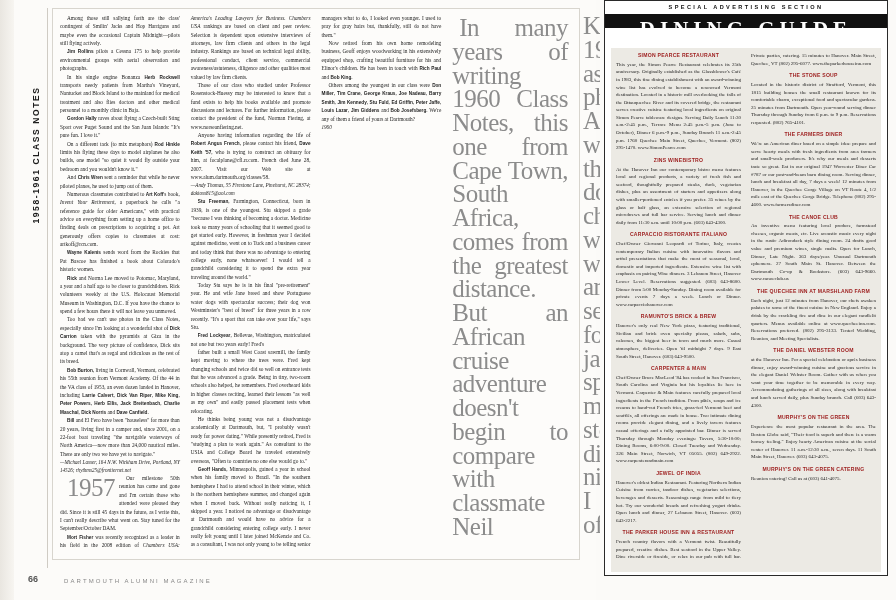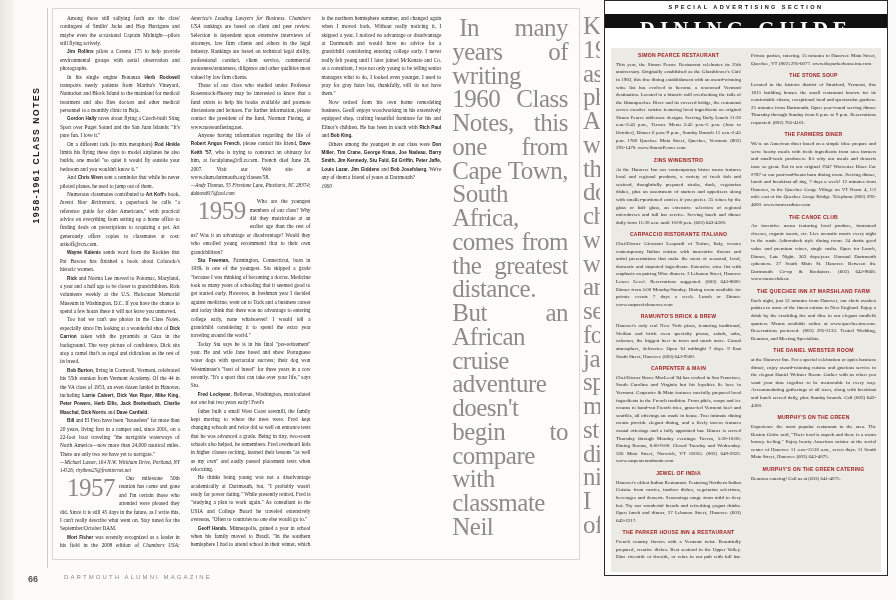--- a/index.html
+++ b/index.html
@@ -94,21 +94,21 @@
     margin: 2px 4px 0 0;
   }
   .yr-para { text-indent: 0; margin-top: 5px; }
   .nm { font-family: "Liberation Sans", sans-serif; font-weight: bold; font-size: 4.7px; }
   .it { font-style: italic; }
   .sig { font-style: italic; font-size: 5.1px; }
 
   #footer {
     position: absolute;
     left: 28px; bottom: 16px;
-    display: flex; align-items: flex-start; gap: 26px;
+    display: flex; align-items: flex-end; gap: 26px;
   }
   #folio {
     font-family: "Liberation Sans", sans-serif;
     font-size: 9px; font-weight: bold; color: #555;
   }
   #mastfoot {
     font-family: "Liberation Sans", sans-serif;
     font-size: 6px; letter-spacing: 2.1px; color: #888;
   }
 
@@ -203,21 +203,20 @@
       <p>Too bad we can't use photos in the Class Notes, especially since I'm looking at a wonderful shot of <span class="nm">Dick Carrion</span> taken with the pyramids at Giza in the background. The very picture of confidence, Dick sits atop a camel that's as regal and ridiculous as the rest of its breed.</p>
       <p><span class="nm">Bob Burton</span>, living in Cornwall, Vermont, celebrated his 55th reunion from Vermont Academy. Of the 44 in the VA class of 1953, an even dozen landed in Hanover, including <span class="nm">Larrie Calvert</span>, <span class="nm">Dick Van Riper</span>, <span class="nm">Mike King</span>, <span class="nm">Peter Powers</span>, <span class="nm">Herb Ellis</span>, <span class="nm">Jack Breitenbach</span>, <span class="nm">Charlie Maschal</span>, <span class="nm">Dick Norris</span> and <span class="nm">Dave Canfield</span>.</p>
       <p><span class="nm">Bill</span> and El Fero have been "houseless" for more than 20 years, living first in a camper and, since 2001, on a 22-foot boat traveling "the navigable waterways of North America—now more than 24,000 nautical miles. There are only two we have yet to navigate."</p>
       <p class="sig noindent">—Michael Lasser, 164 N.W. Wickham Drive, Portland, NY 14526; rhythms25@frontiernet.net</p>
 
       <p class="yr-para"><span class="yr">1957</span><span>Our milestone 50th reunion has come and gone and I'm certain those who attended were pleased they did. Since it is still 45 days in the future, as I write this, I can't really describe what went on. Stay tuned for the September/October DAM.</span></p>
       <p><span class="nm">Mort Fisher</span> was recently recognized as a leader in his field in the 2008 edition of <span class="it">Chambers USA: America's Leading Lawyers for Business.</span> <span class="it">Chambers USA</span> rankings are based on client and peer review. Selection is dependent upon extensive interviews of attorneys, law firm clients and others in the legal industry. Rankings are based on technical legal ability, professional conduct, client service, commercial awareness/astuteness, diligence and other qualities most valued by law firm clients.</p>
       <p>Those of our class who studied under Professor Rosenstock-Huessy may be interested to know that a fund exists to help his books available and promote discussions and lectures. For further information, please contact the president of the fund, Norman Fiering, at www.norseanfiering.net.</p>
       <p>Anyone having information regarding the life of <span class="nm">Robert Angus French</span>, please contact his friend, <span class="nm">Dave Keith '57</span>, who is trying to construct an obituary for him, at focalplane@cfl.rr.com. French died June 28, 2007. Visit our Web site at www.alum.dartmouth.org/classes/58.</p>
       <p class="sig noindent">—Andy Thomas, 55 Firestone Lane, Pinehurst, NC 28374; daktoss815@aol.com</p>
-      <p class="yr-para"><span class="yr">1959</span><span>Who are the youngest members of our class? Why did they matriculate at an earlier age than the rest of us? Was it an advantage or disadvantage? Would they who enrolled young recommend that to their own grandchildren?</span></p>
       <p><span class="nm">Stu Freeman</span>, Farmington, Connecticut, born in 1939, is one of the youngest. Stu skipped a grade "because I was thinking of becoming a doctor. Medicine took so many years of schooling that it seemed good to get started early. However, in freshman year I decided against medicine, went on to Tuck and a business career and today think that there was no advantage to entering college early, none whatsoever! I would tell a grandchild considering it to spend the extra year traveling around the world."</p>
       <p>Today Stu says he is in his final "pre-retirement" year. He and wife Jane breed and show Portuguese water dogs with spectacular success; their dog won Westminster's "best of breed" for three years in a row recently. "It's a sport that can take over your life," says Stu.</p>
       <p><span class="nm">Fred Lockyear</span>, Bellevue, Washington, matriculated not one but two years early! Fred's</p>
 
       <p>father built a small West Coast sawmill, the family kept moving to where the trees were. Fred kept changing schools and twice did so well on entrance tests that he was advanced a grade. Being in tiny, two-room schools also helped, he remembers. Fred overheard kids in higher classes reciting, learned their lessons "as well as my own" and easily passed placement tests when relocating.</p>
       <p>He thinks being young was not a disadvantage academically at Dartmouth, but, "I probably wasn't ready for power dating." While presently retired, Fred is "studying a plan to work again." As consultant to the USIA and College Board he traveled extensively overseas, "Often to countries no one else would go to."</p>
       <p><span class="nm">Geoff Hands</span>, Minneapolis, gained a year in school when his family moved to Brazil. "In the southern hemisphere I had to attend school in their winter, which is the northern hemisphere summer, and changed again when I moved back. Without really noticing it, I skipped a year. I noticed no advantage or disadvantage at Dartmouth and would have no advice for a grandchild considering entering college early. I never really felt young until I later joined McKenzie and Co. as a consultant, I was not only young to be telling senior managers what to do, I looked even younger. I used to pray for gray hairs but, thankfully, still do not have them."</p>
       <p>Now retired from his own home remodeling business, Geoff enjoys woodworking in his extensively equipped shop, crafting beautiful furniture for his and Elinor's children. He has been in touch with <span class="nm">Rich Paul</span> and <span class="nm">Bob King</span>.</p>
       <p>Others among the youngest in our class were <span class="nm">Don Miller</span>, <span class="nm">Tim Crane</span>, <span class="nm">George Kraus</span>, <span class="nm">Joe Nadeau</span>, <span class="nm">Barry Smith</span>, <span class="nm">Jim Kennedy</span>, <span class="nm">Stu Fuld</span>, <span class="nm">Ed Griffin</span>, <span class="nm">Peter Jaffe</span>, <span class="nm">Louis Lazar</span>, <span class="nm">Jim Giddens</span> and <span class="nm">Bob Josefsberg</span>. We're any of them a friend of yours at Dartmouth?</p>
       <p class="sig noindent">1960</p>

